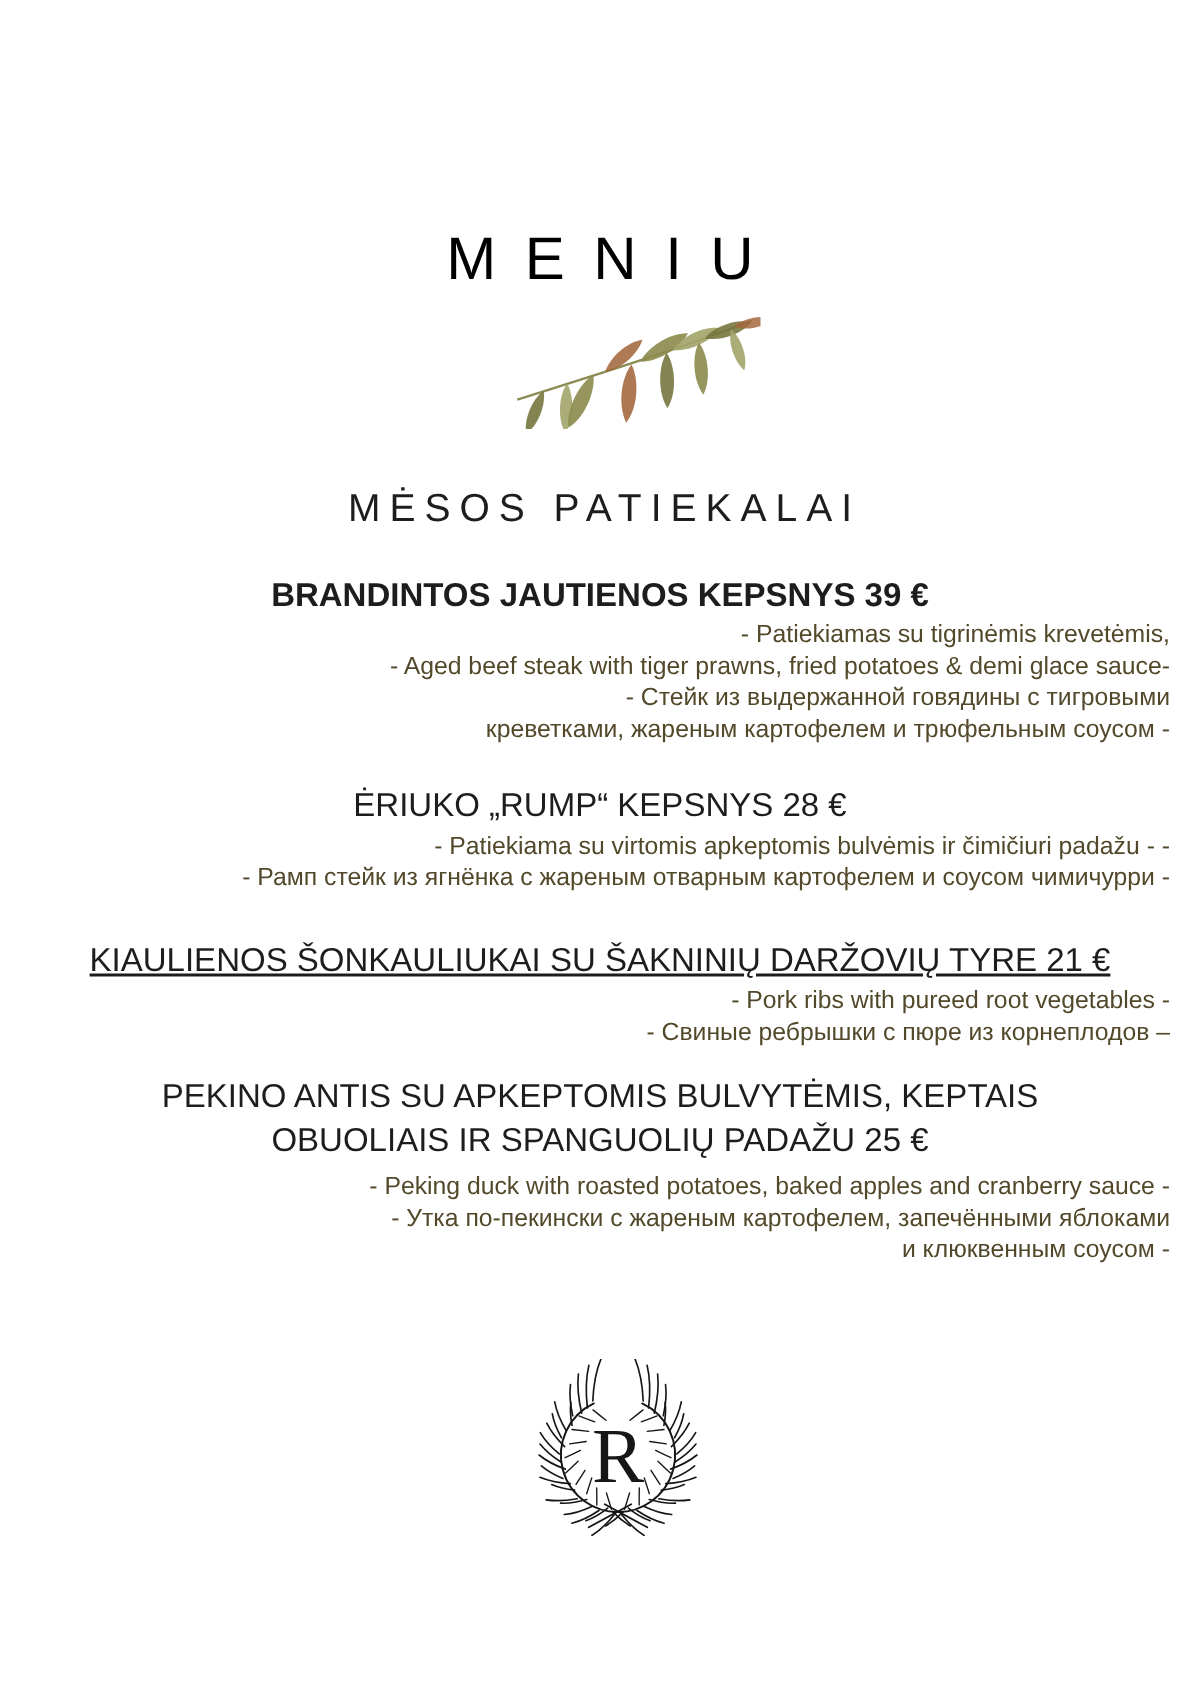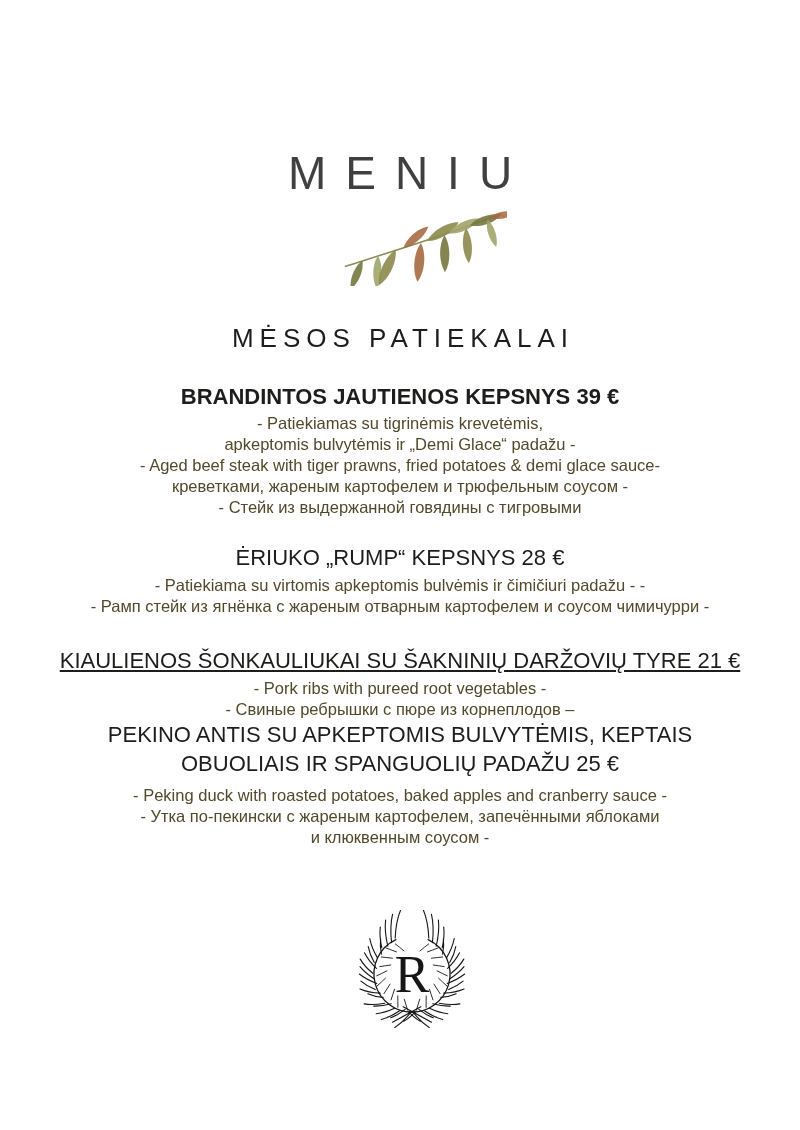--- a/index.html
+++ b/index.html
@@ -9,24 +9,24 @@
     font-family:"Liberation Sans",sans-serif;
     overflow:hidden;
   }
   .page{
     width:760px;margin:0 auto;
     text-align:center;
     color:#1d1d1b;
   }
   .menu-title{
     margin-top:150px;
-    font-size:46px;line-height:46px;
+    font-size:40px;line-height:46px;
     letter-spacing:19px;
     padding-left:19px; 
-    color:#404040;
+    color:#000000;
     font-weight:400;
   }
   .branch-wrap{
     margin-top:6px;
     height:84px;
     transform:translateX(22px);
   }
   .section-title{
     margin-top:37px;
     font-size:26px;line-height:30px;
@@ -35,22 +35,22 @@
     color:#1d1d1b;
   }
   .dish-name{
     font-size:22px;line-height:28px;
     color:#1d1d1b;
     margin:0 auto;
   }
   .dish-1 .dish-name{margin-top:30px;font-weight:bold;}
   .dish-2 .dish-name{margin-top:26px;}
   .dish-3 .dish-name{margin-top:30px;text-decoration:underline;}
-  .dish-4 .dish-name{line-height:29px;max-width:700px;}
-  .dish-desc{margin-top:3px;}
+  .dish-4 .dish-name{margin-top:17px;line-height:29px;max-width:700px;}
+  .dish-desc{margin-top:3px;text-align:right;}
   .dish-1 .dish-desc{margin-top:2px;}
   .dish-4 .dish-desc{margin-top:7px;}
   .desc-line{
     font-size:16.5px;line-height:21px;
     color:#52482a;
   }
   .logo-wrap{
     margin-top:62px;
     transform:translateX(12px);
   }
@@ -83,24 +83,23 @@
       <use href="#lf" transform="translate(154,16) rotate(-8) scale(0.65)" fill="#a4693f" opacity="0.85"></use>
     </svg>
   </div>
 
   <div class="section-title">MĖSOS PATIEKALAI</div>
 
   <div class="dish dish-1">
     <div class="dish-name">BRANDINTOS JAUTIENOS KEPSNYS 39 €</div>
     <div class="dish-desc">
       <div class="desc-line">- Patiekiamas su tigrinėmis krevetėmis,</div>
-      <div class="desc-line">apkeptomis bulvytėmis ir „Demi Glace“ padažu -</div>
       <div class="desc-line">- Aged beef steak with tiger prawns, fried potatoes &amp; demi glace sauce-</div>
+      <div class="desc-line">- Стейк из выдержанной говядины с тигровыми</div>
       <div class="desc-line">креветками, жареным картофелем и трюфельным соусом -</div>
-      <div class="desc-line">- Стейк из выдержанной говядины с тигровыми</div>
     </div>
   </div>
 
   <div class="dish dish-2">
     <div class="dish-name">ĖRIUKO „RUMP“ KEPSNYS 28 €</div>
     <div class="dish-desc">
       <div class="desc-line">- Patiekiama su virtomis apkeptomis bulvėmis ir čimičiuri padažu - -</div>
       <div class="desc-line">- Рамп стейк из ягнёнка с жареным отварным картофелем и соусом чимичурри -</div>
     </div>
   </div>

